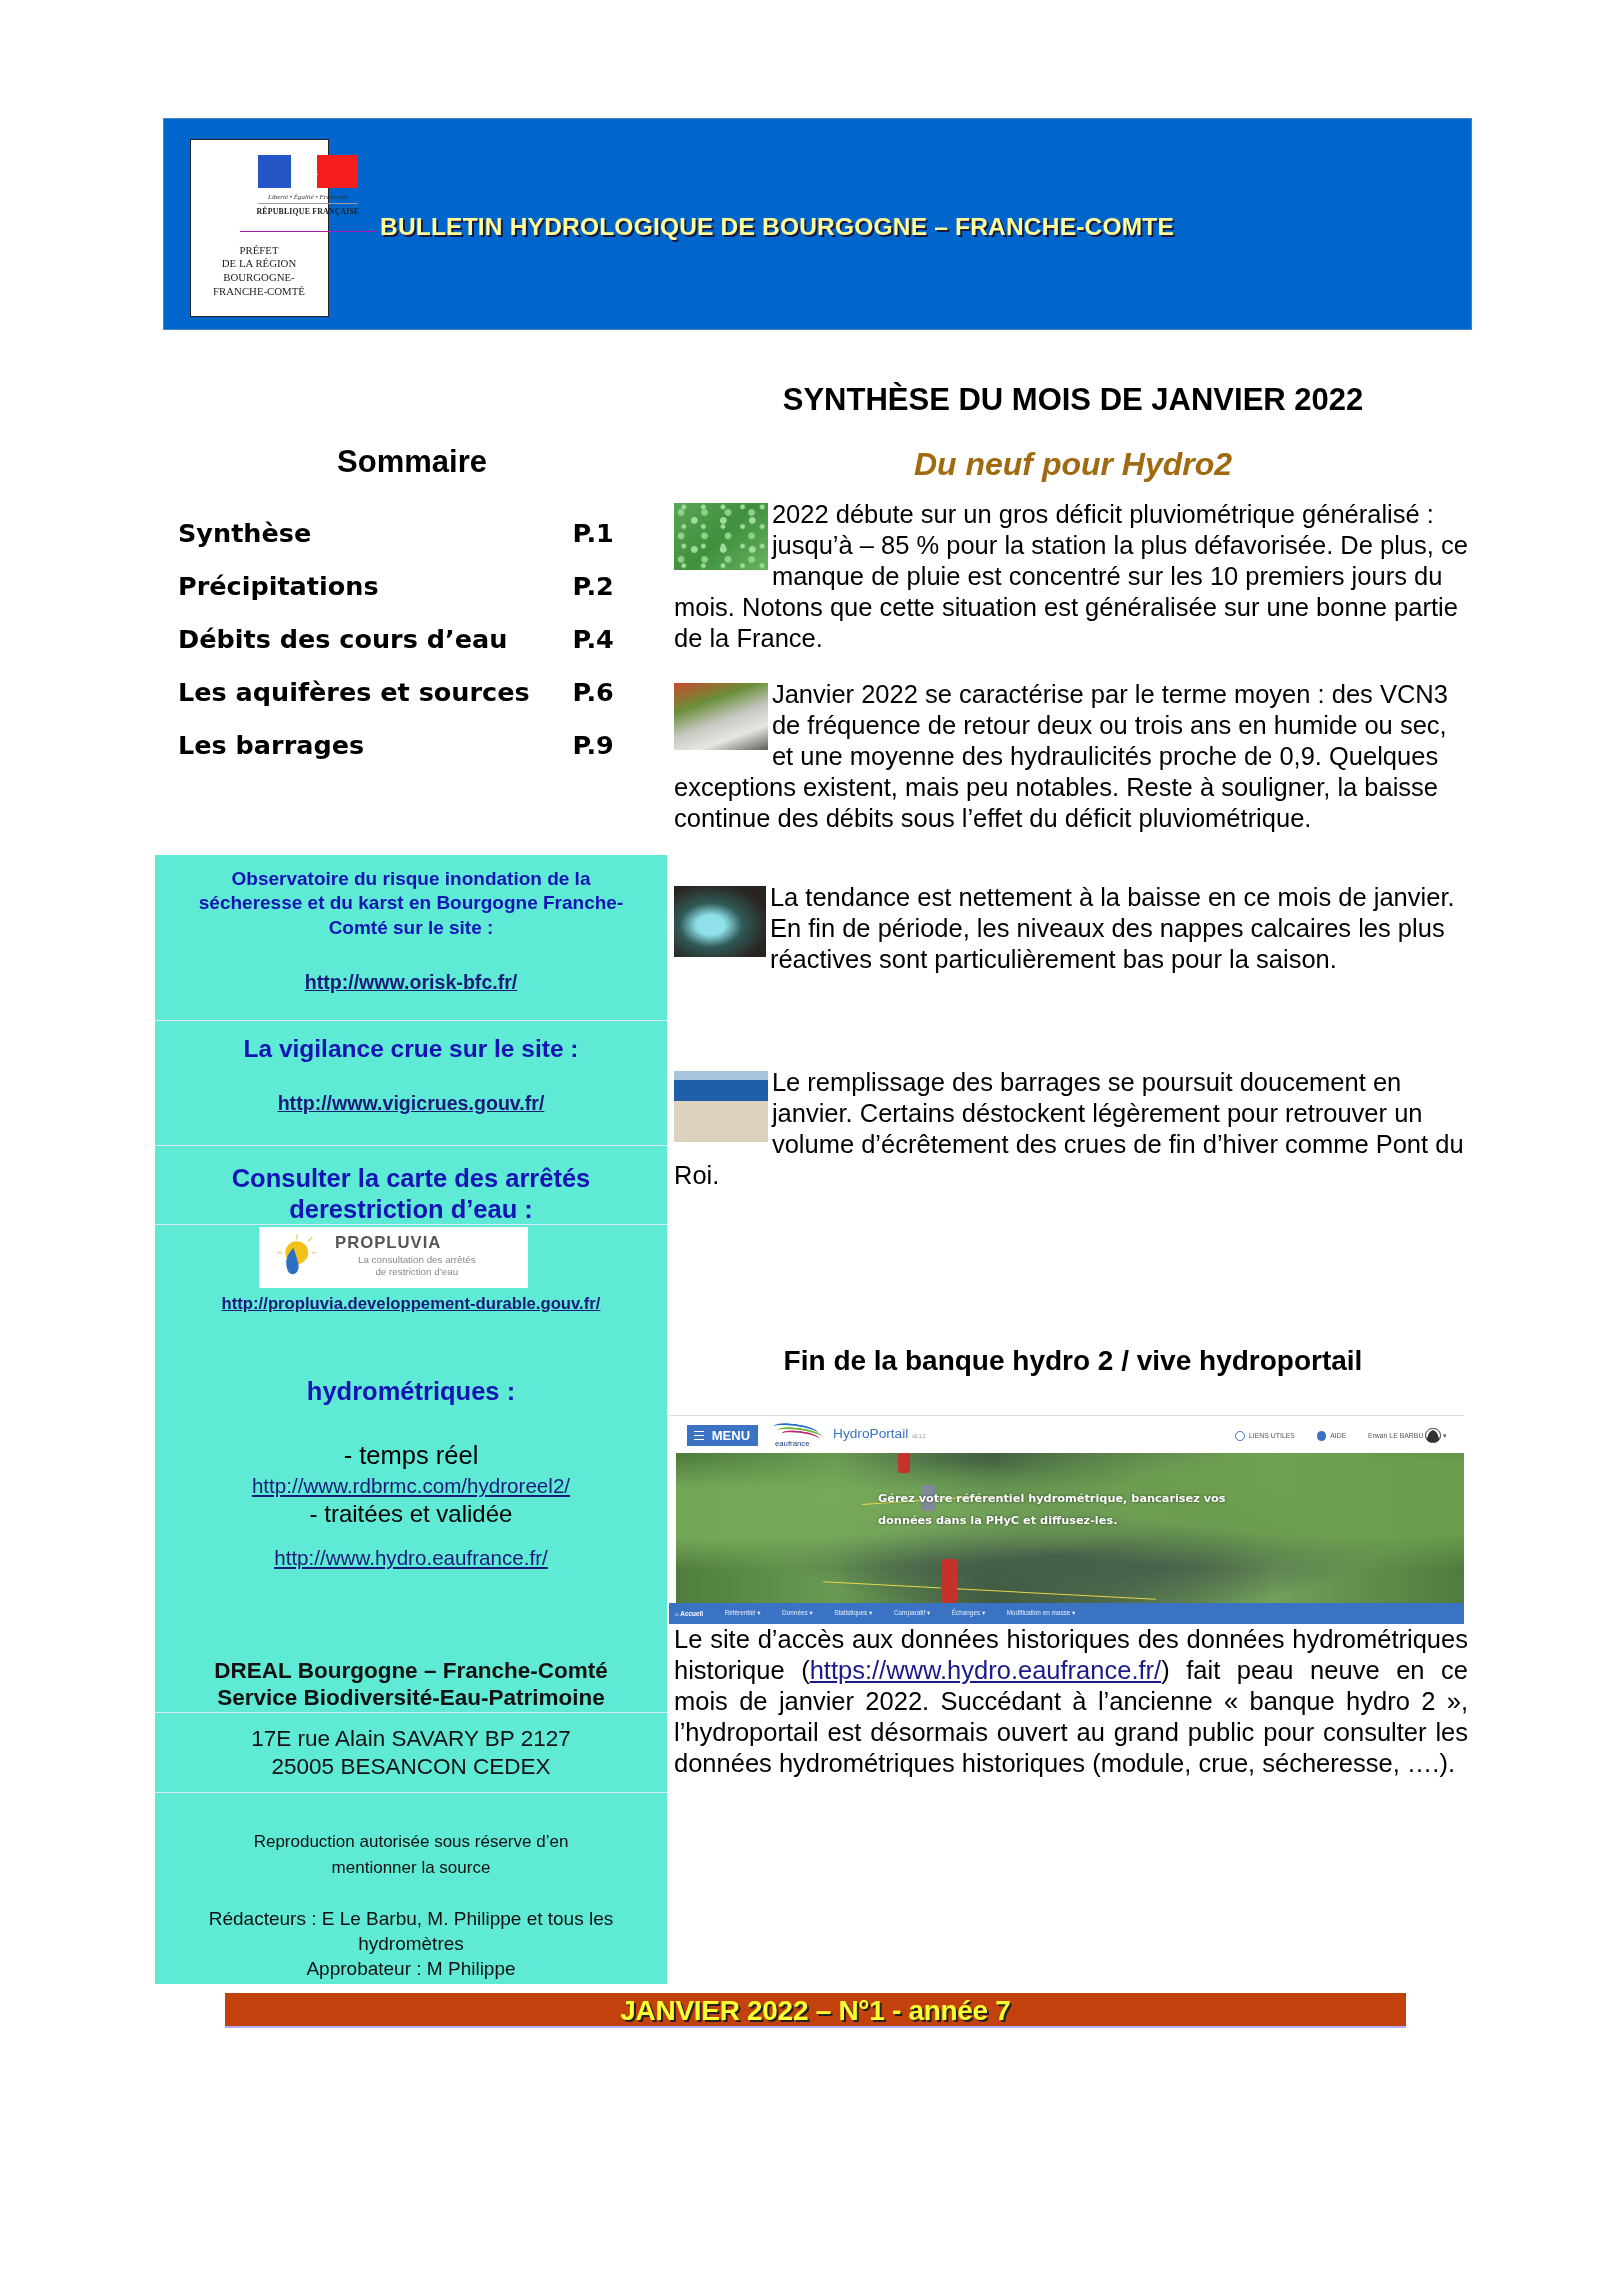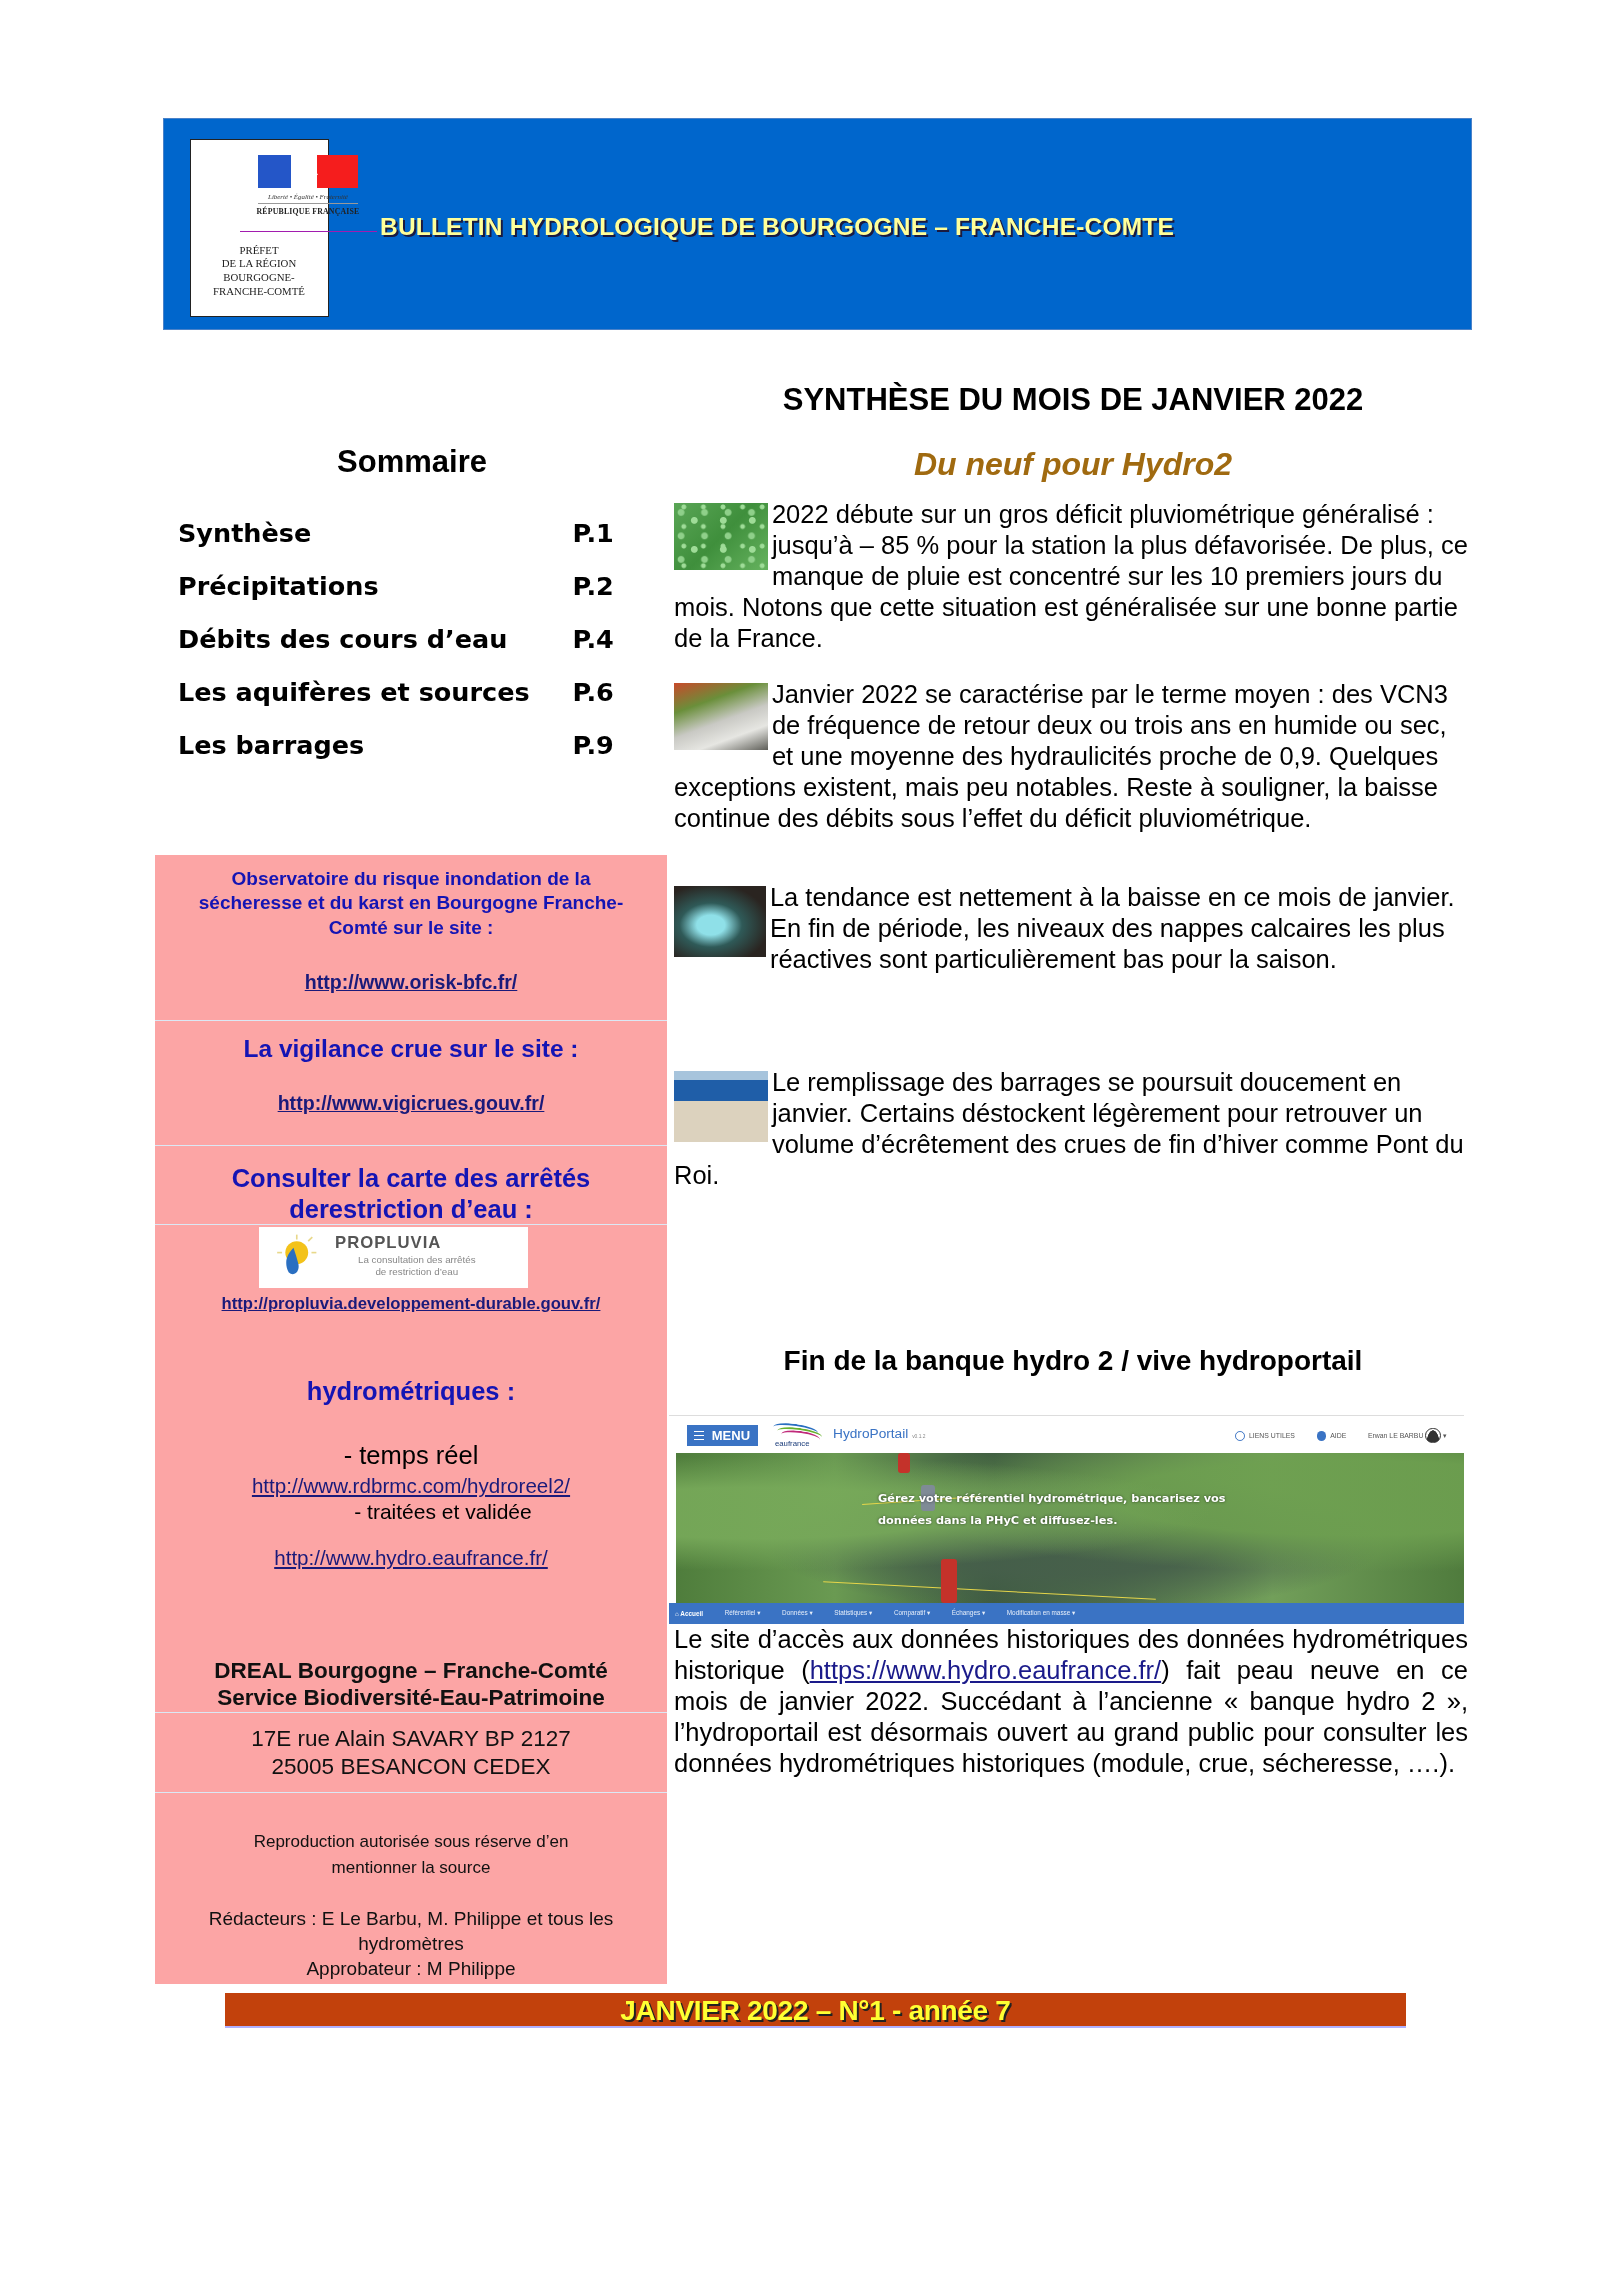--- a/index.html
+++ b/index.html
@@ -31,21 +31,21 @@
   
   .sommaire-title { position: absolute; left: 157px; top: 444px; width: 510px; text-align: center;
                     font-weight: bold; font-size: 31px; }
   .toc { position: absolute; left: 178px; top: 506px; width: 461px; }
   .toc-row { height: 53px; display: flex; justify-content: space-between; align-items: center;
              font-family: "DejaVu Sans", sans-serif; font-weight: bold; font-size: 25.5px; }
   .toc-row .pg { width: 49px; text-align: left; margin-right: 17.6px; }
 
   
   .sidebar { position: absolute; left: 155px; top: 855px; width: 512px; height: 1129px;
-             background: #fca5a5; text-align: center; }
+             background: #5eead4; text-align: center; }
   .sb-blue { color: #1414b4; font-weight: bold; }
   .sb-link { color: #1a1a7a; text-decoration: underline; }
   .sb-block { position: absolute; left: 0; width: 100%; }
   .sep { position: absolute; left: 0; width: 100%; border-top: 1px solid #dbe8f5; }
 
   
   .synth-title { position: absolute; left: 676px; top: 382px; width: 794px; text-align: center;
                  font-weight: bold; font-size: 31px; }
   .sub-title { position: absolute; left: 676px; top: 446px; width: 794px; text-align: center;
                font-weight: bold; font-style: italic; font-size: 32px; color: #a06a10; }
@@ -201,21 +201,21 @@
     <span class="sb-link">http://propluvia.developpement-durable.gouv.fr/</span>
   </div>
 
   <div class="sb-block sb-blue" style="top:521px;font-size:25.5px;line-height:31px;">
     <div>hydrométriques :</div>
   </div>
   <div class="sb-block" style="top:586px;font-size:25.5px;">- temps réel</div>
   <div class="sb-block" style="top:619px;font-size:20.6px;">
     <span class="sb-link">http://www.rdbrmc.com/hydroreel2/</span>
   </div>
-  <div class="sb-block" style="top:645px;font-size:21px;margin-left:32px;">- traitées et validée</div>
+  <div class="sb-block" style="top:645px;font-size:24px;">- traitées et validée</div>
   <div class="sb-block" style="top:691px;font-size:20.6px;">
     <span class="sb-link">http://www.hydro.eaufrance.fr/</span>
   </div>
 
   <div class="sb-block" style="top:802px;font-size:22.5px;line-height:27.4px;font-weight:bold;color:#111;">
     <div>DREAL Bourgogne – Franche-Comté</div>
     <div>Service Biodiversité-Eau-Patrimoine</div>
   </div>
   <div class="sep" style="top:857px;"></div>
   <div class="sb-block" style="top:870px;font-size:22.5px;line-height:28px;color:#111;">

